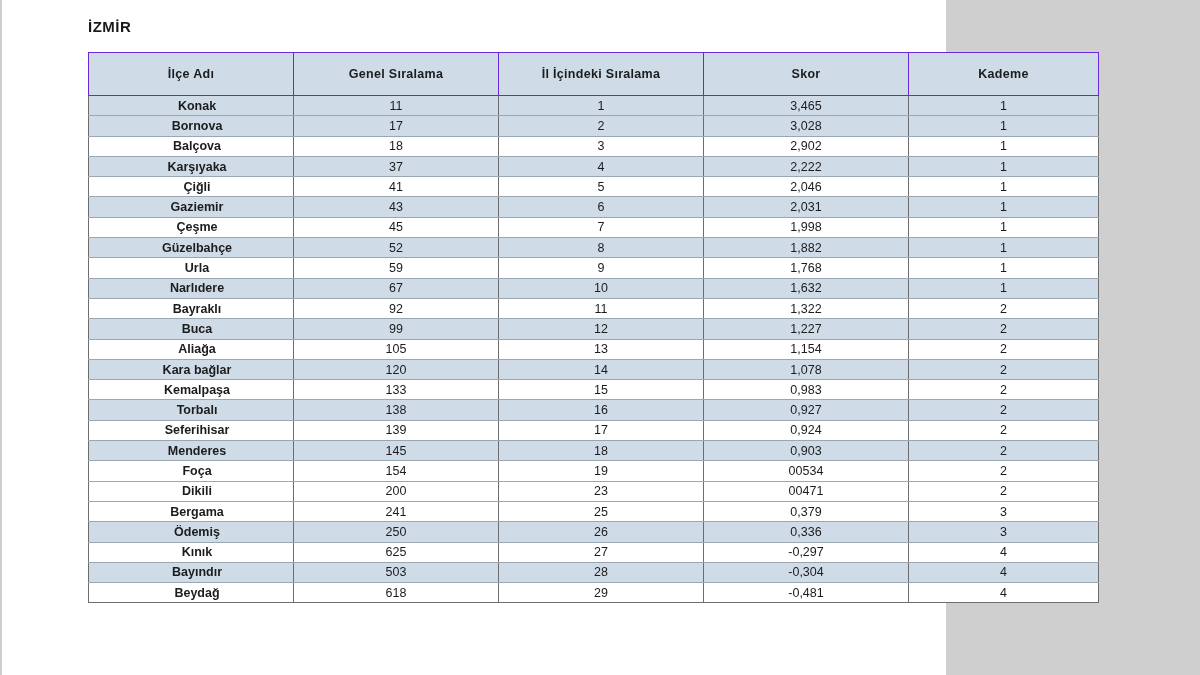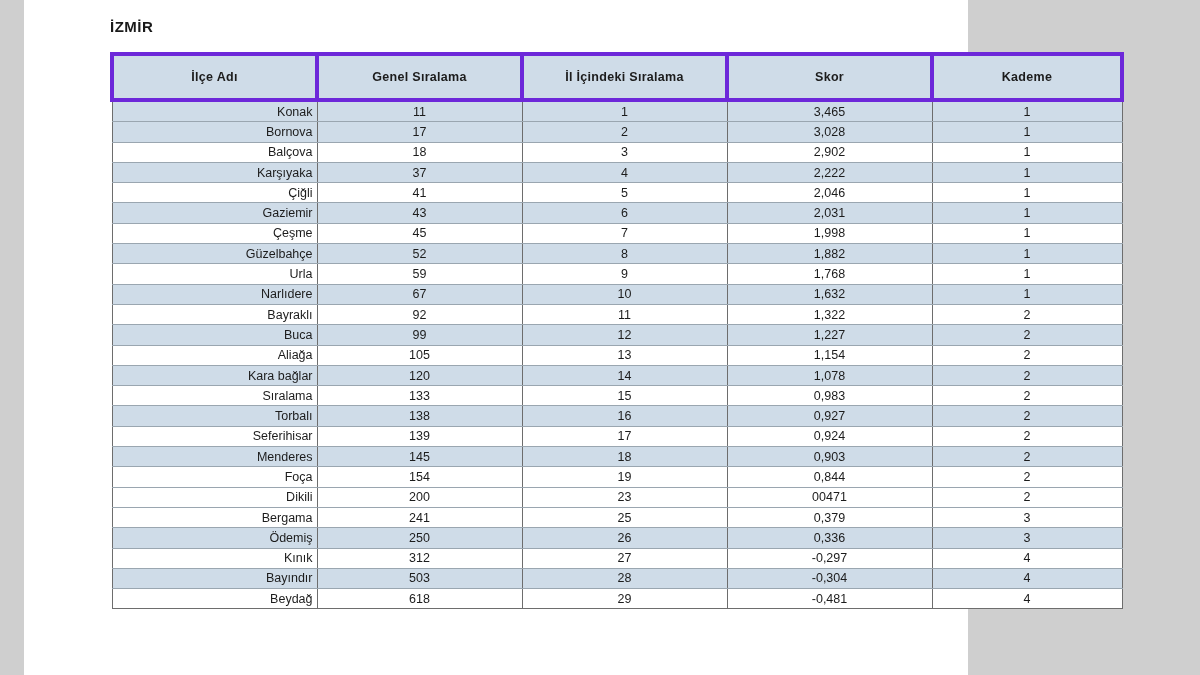--- a/index.html
+++ b/index.html
@@ -8,21 +8,21 @@
     background: #cfcfcf;
   }
   body {
     width: 1200px;
     height: 675px;
     overflow: hidden;
     font-family: "Liberation Sans", sans-serif;
   }
   .page {
     position: absolute;
-    left: 24px;
+    left: 2px;
     top: 0px;
     width: 944px;
     height: 675px;
     background: #ffffff;
     box-sizing: border-box;
   }
   .doc-title {
     position: absolute;
     left: 86px;
     top: 18px;
@@ -45,21 +45,21 @@
     color: #1c1c1c;
   }
   table.rank col.c0 { width: 205px; }
   table.rank col.c1 { width: 205px; }
   table.rank col.c2 { width: 205px; }
   table.rank col.c3 { width: 205px; }
   table.rank col.c4 { width: 190px; }
 
   table.rank thead th {
     background: #cfdce8;
-    border: 4px solid #6d28d9;
+    border: 1px solid #6d28d9;
     height: 40px;
     font-weight: bold;
     font-size: 12.5px;
     color: #1c1c1c;
     text-align: center;
     vertical-align: middle;
     letter-spacing: 0.3px;
   }
   table.rank tbody td {
     border-left: 1px solid #6d6d6d;
@@ -68,22 +68,22 @@
     border-bottom: 1px solid #9aa6b0;
     height: 19.3px;
     padding: 0 4px;
     text-align: center;
     vertical-align: middle;
     font-size: 12.5px;
     white-space: nowrap;
     overflow: hidden;
   }
   table.rank tbody td.name {
-    text-align: right;
-    font-weight: normal;
+    text-align: center;
+    font-weight: bold;
     padding-left: 16px;
   }
   table.rank tbody tr.alt td {
     background: #cfdce8;
   }
   table.rank tbody tr.plain td {
     background: #ffffff;
   }
   table.rank tbody tr:last-child td {
     border-bottom: 1px solid #6d6d6d;
@@ -210,21 +210,21 @@
             <td>2</td>
           </tr>
           <tr class="alt">
             <td class="name">Kara bağlar</td>
             <td>120</td>
             <td>14</td>
             <td>1,078</td>
             <td>2</td>
           </tr>
           <tr class="plain">
-            <td class="name">Sıralama</td>
+            <td class="name">Kemalpaşa</td>
             <td>133</td>
             <td>15</td>
             <td>0,983</td>
             <td>2</td>
           </tr>
           <tr class="alt">
             <td class="name">Torbalı</td>
             <td>138</td>
             <td>16</td>
             <td>0,927</td>
@@ -241,21 +241,21 @@
             <td class="name">Menderes</td>
             <td>145</td>
             <td>18</td>
             <td>0,903</td>
             <td>2</td>
           </tr>
           <tr class="plain">
             <td class="name">Foça</td>
             <td>154</td>
             <td>19</td>
-            <td>0,844</td>
+            <td>00534</td>
             <td>2</td>
           </tr>
           <tr class="plain">
             <td class="name">Dikili</td>
             <td>200</td>
             <td>23</td>
             <td>00471</td>
             <td>2</td>
           </tr>
           <tr class="plain">
@@ -267,21 +267,21 @@
           </tr>
           <tr class="alt">
             <td class="name">Ödemiş</td>
             <td>250</td>
             <td>26</td>
             <td>0,336</td>
             <td>3</td>
           </tr>
           <tr class="plain">
             <td class="name">Kınık</td>
-            <td>312</td>
+            <td>625</td>
             <td>27</td>
             <td>-0,297</td>
             <td>4</td>
           </tr>
           <tr class="alt">
             <td class="name">Bayındır</td>
             <td>503</td>
             <td>28</td>
             <td>-0,304</td>
             <td>4</td>

